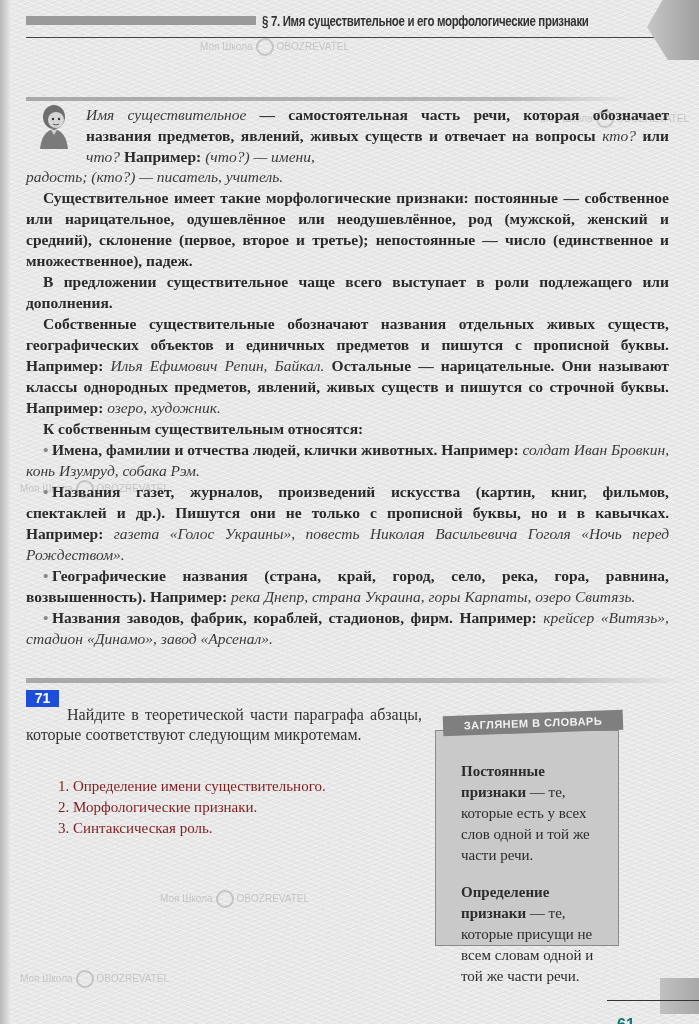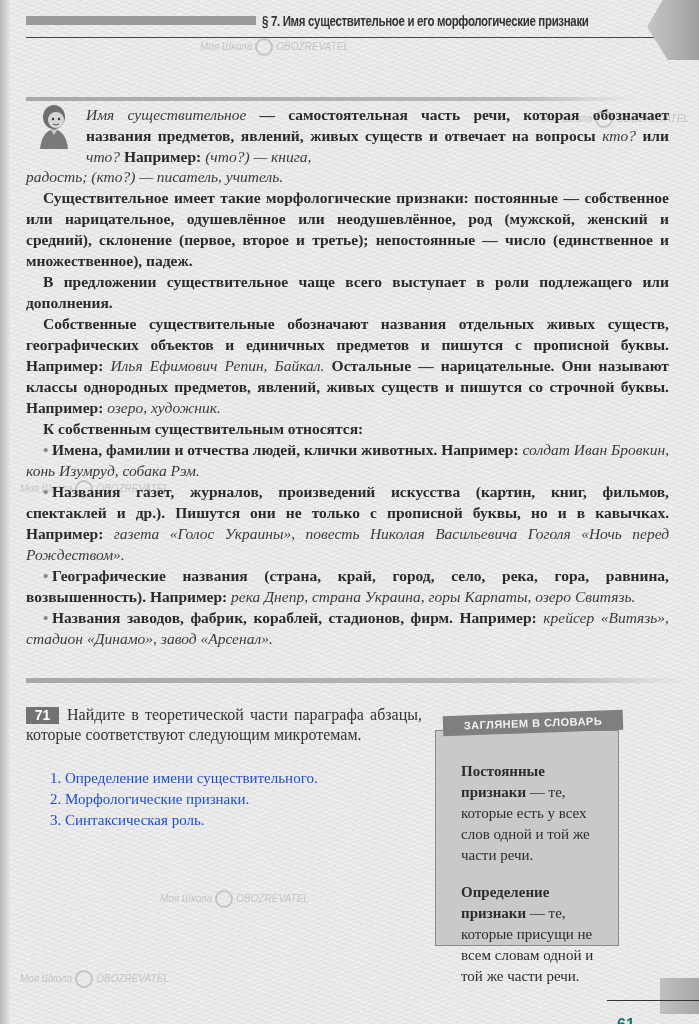--- a/index.html
+++ b/index.html
@@ -59,34 +59,34 @@
   .theory i { font-weight: normal; font-style: italic; color: #3a3a3a; }
   .theory .bul { display: inline-block; width: 9px; color: #888; text-indent: 0; }
   .intro { padding-left: 60px; }
 
   .mascot {
     position: absolute; left: 34px; top: 103px; width: 40px; height: 46px;
   }
 
   
   .ex-num {
-    position: absolute; left: 26px; top: 707px; width: 33px; height: 17px;
-    background: #737373; color: #fff;
+    position: absolute; left: 26px; top: 690px; width: 33px; height: 17px;
+    background: #1d4ed8; color: #fff;
     font-family: "Liberation Sans", "DejaVu Sans", sans-serif;
     font-weight: bold; font-size: 14px; line-height: 17px; text-align: center;
   }
   .ex-text {
     position: absolute; left: 26px; top: 705px; width: 396px;
     font-family: Liberation Serif, serif;
     font-size: 16px; line-height: 20px; color: #333;
     text-align: justify; text-indent: 41px;
   }
   .ex-list {
-    position: absolute; left: 50px; top: 768px; margin: 0; padding: 0; list-style: none;
-    font-size: 15px; line-height: 21px; color: #1d4ed8;
+    position: absolute; left: 50px; top: 768px; margin: 8px; padding: 0; list-style: none;
+    font-size: 15px; line-height: 21px; color: #7f1d1d;
   }
 
   
   .dict-box {
     position: absolute; left: 435px; top: 730px; width: 182px; height: 214px;
     background: #c9c9c9; border: 1px solid #8a8a8a;
   }
   .dict-title {
     position: absolute; left: 443px; top: 713px; width: 180px; height: 20px;
     background: #7f7f7f; color: #f2f2f2;
@@ -110,21 +110,21 @@
   .footer-rule {
     position: absolute; left: 607px; top: 1000px; width: 92px; height: 1px; background: #333;
   }
   .footer-tab {
     position: absolute; left: 660px; top: 978px; width: 39px; height: 36px;
     background: linear-gradient(90deg, #c0c0c0, #a8a8a8);
   }
   
   .wm {
     position: absolute; font-family: "Liberation Sans", "DejaVu Sans", sans-serif;
-    font-size: 10px; color: rgba(150,150,150,0.45); white-space: nowrap; font-style: italic;
+    font-size: 10px; color: rgba(150,150,150,0.45); white-space: nowrap; 
   }
   .wm .circ {
     display: inline-block; width: 14px; height: 14px; border-radius: 50%;
     border: 2px solid rgba(150,150,150,0.45); vertical-align: middle; margin: 0 3px;
   }
 </style>
 </head>
 <body>
 
 <div class="page-bg"></div>
@@ -147,21 +147,21 @@
   <ellipse cx="20" cy="14" rx="11" ry="12" fill="#6e6e6e"></ellipse>
   <ellipse cx="22" cy="17" rx="8" ry="8" fill="#d6d6d6"></ellipse>
   <circle cx="19" cy="16" r="1.2" fill="#333"></circle>
   <circle cx="25" cy="16" r="1.2" fill="#333"></circle>
   <path d="M19 21 q3 2 6 0" stroke="#555" fill="none" stroke-width="1"></path>
   <path d="M6 46 q2 -18 14 -20 q12 2 14 20 z" fill="#7a7a7a"></path>
   <path d="M17 27 l3 5 l3 -5 z" fill="#cfcfcf"></path>
 </svg>
 
 <div class="theory">
-  <p class="intro"><i>Имя существительное</i><span> — самостоятельная часть речи, которая обозначает названия предметов, явлений, живых существ и отвечает на вопросы </span><i>кто?</i><span> или </span><i>что?</i><span> Например: </span><i>(что?) — книга,</i></p>
+  <p class="intro"><i>Имя существительное</i><span> — самостоятельная часть речи, которая обозначает названия предметов, явлений, живых существ и отвечает на вопросы </span><i>кто?</i><span> или </span><i>что?</i><span> Например: </span><i>(что?) — имени,</i></p>
   <p style="margin-top:-1px"><i>радость; (кто?) — писатель, учитель.</i></p>
 
   <p class="indent">Существительное имеет такие морфологические признаки: постоянные — собственное или нарицательное, одушевлённое или неодушевлённое, род (мужской, женский и средний), склонение (первое, второе и третье); непостоянные — число (единственное и множественное), падеж.</p>
   <p class="indent">В предложении существительное чаще всего выступает в роли подлежащего или дополнения.</p>
 
   <p class="indent"><span>Собственные существительные обозначают названия отдельных живых существ, географических объектов и единичных предметов и пишутся с прописной буквы. Например: </span><i>Илья Ефимович Репин, Байкал.</i><span> Остальные — нарицательные. Они называют классы однородных предметов, явлений, живых существ и пишутся со строчной буквы. Например: </span><i>озеро, художник.</i></p>
 
   <p class="indent">К собственным существительным относятся:</p>
 
   <p class="indent"><span class="bul">•</span><span>Имена, фамилии и отчества людей, клички животных. Например: </span><i>солдат Иван Бровкин, конь Изумруд, собака Рэм.</i></p>

